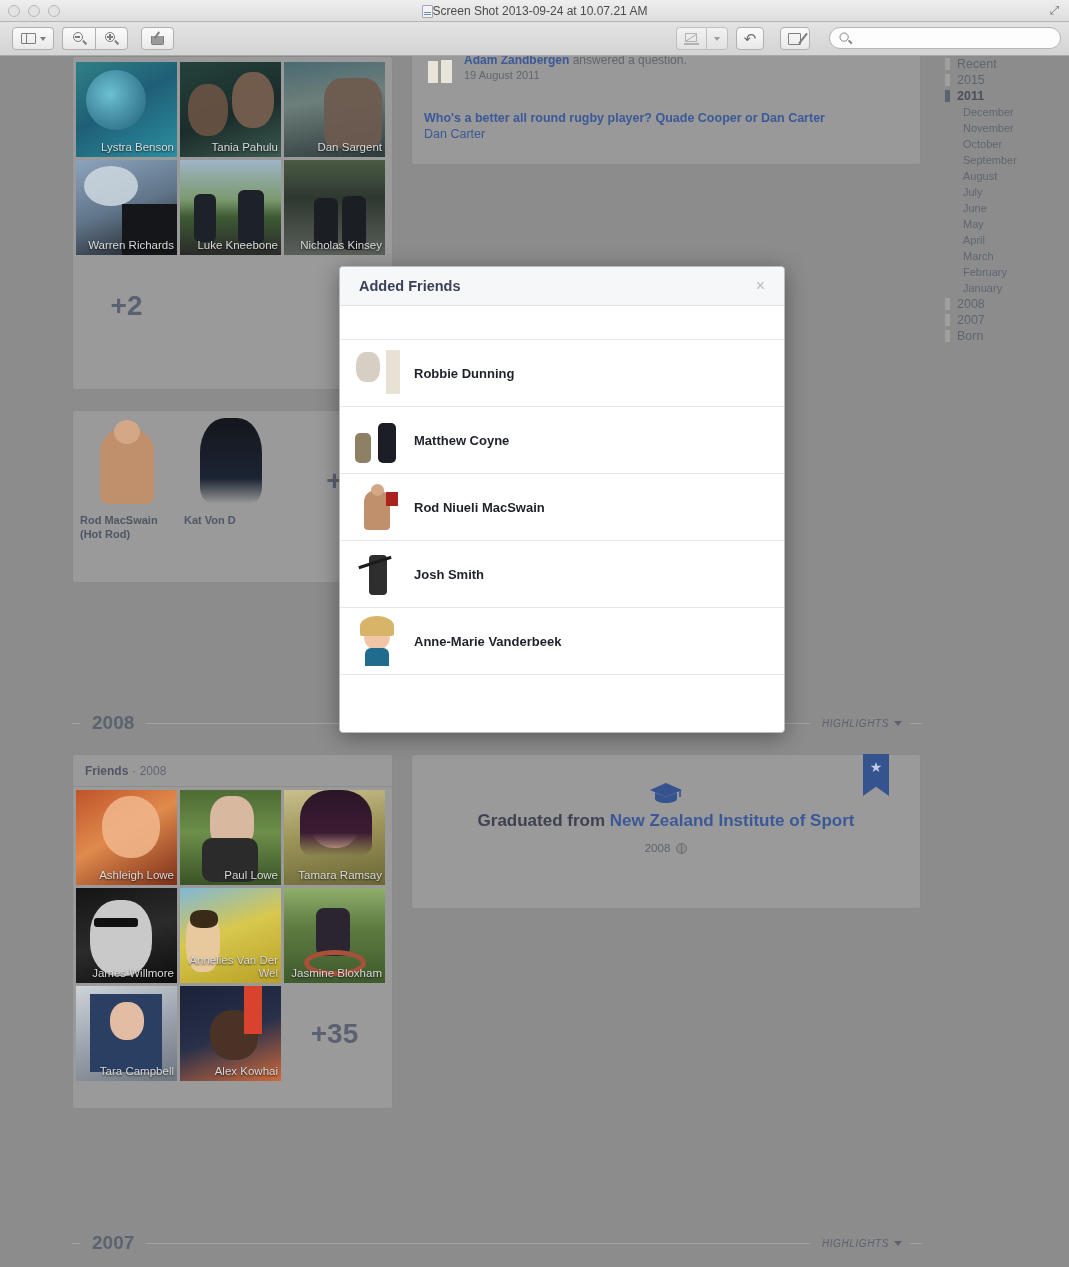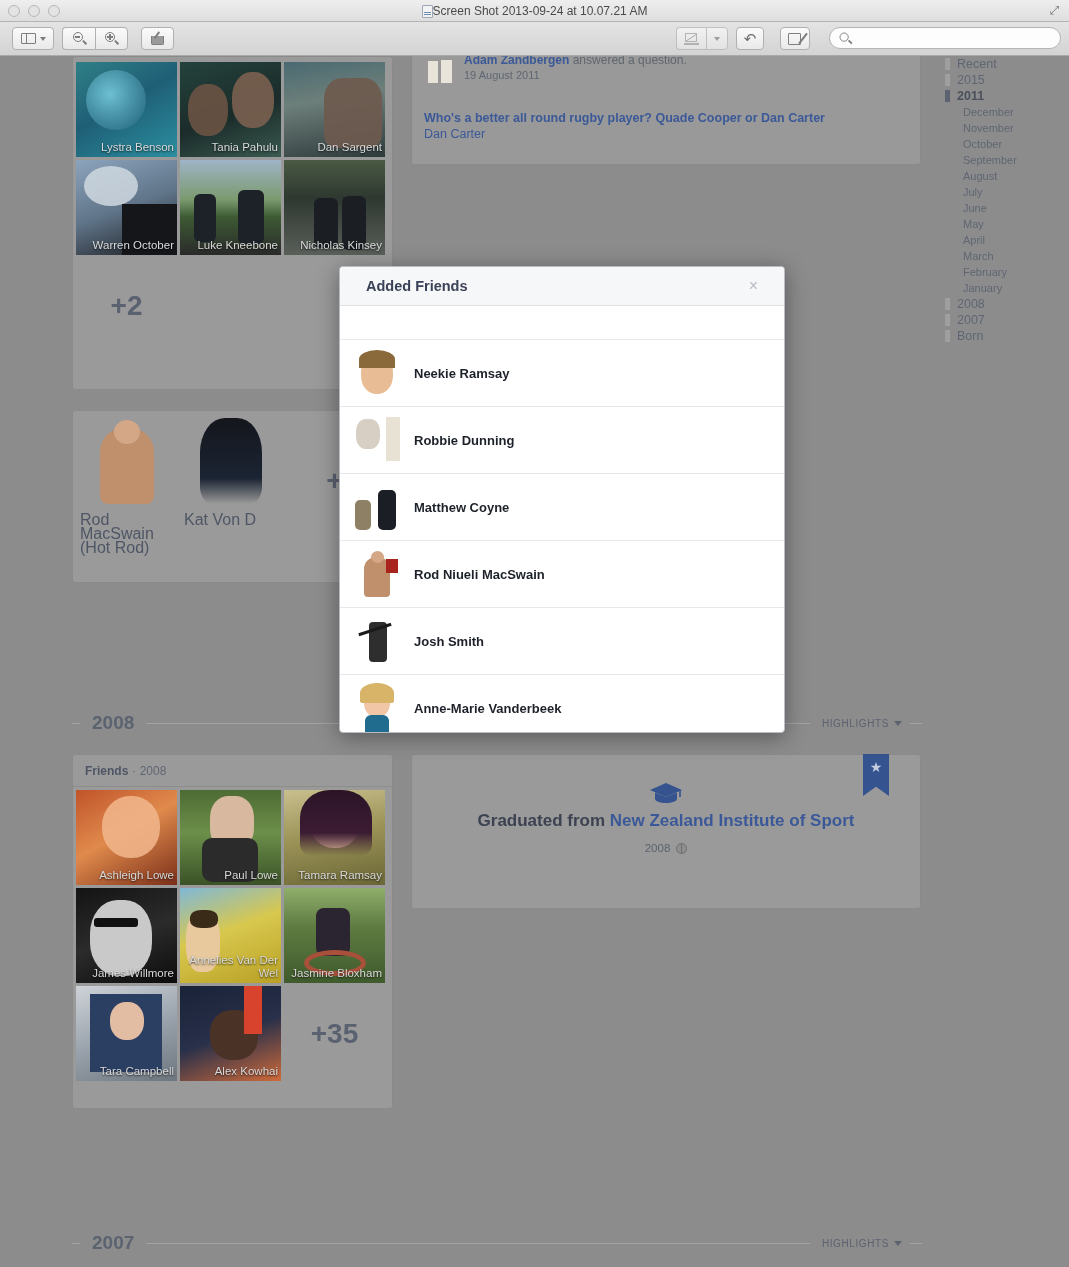--- a/index.html
+++ b/index.html
@@ -153,21 +153,21 @@
     text-align: right;
   }
   .tile.more {
     display: flex; align-items: center; justify-content: center;
     background: #9a9a9a; font-size: 28px; font-weight: bold; color: #5a6170;
   }
 
   .likes-tile { width: 101px; height: 95px; }
   .like-cell { width: 101px; }
   .like-cell .cap {
-    font-size: 16px; color: #4e5665; line-height: 14px; padding: 4px 4px 6px 4px;
+    font-size: 11px; color: #4e5665; line-height: 14px; padding: 4px 4px 6px 4px; font-weight: bold;
   }
 
   
   .story {
     position: absolute; background: #999999; border: 1px solid #8a8a8a; border-radius: 3px;
   }
   .story-head { display: flex; padding: 10px 12px 0 12px; }
   .story-avatar { width: 32px; height: 32px; flex: 0 0 32px; overflow: hidden; }
   .story-meta { margin-left: 8px; }
   .story-actor { font-size: 12px; font-weight: bold; color: #3b5998; }
@@ -200,21 +200,21 @@
   }
   .globe::after { content:''; position: absolute; left: 4px; top: 0; bottom: 0; width: 1px; background: #6e6e6e; }
   .life-type { font-size: 11.5px; color: #5b6270; margin-top: 9px; }
 
   
   .yearsep {
     position: absolute; height: 24px; display: flex; align-items: center;
   }
   .yearsep .ln { flex: 1; height: 1px; background: #a3a3a3; }
   .yearsep .yr { font-size: 19px; font-weight: bold; color: #5b6270; padding: 0 12px; }
-  .yearsep .hl { font-size: 10px; letter-spacing: .6px; color: #5b6270; padding: 0 8px 0 12px; display: flex; align-items: center; gap: 5px; }
+  .yearsep .hl { font-size: 10px; letter-spacing: .6px; color: #5b6270; padding: 0 8px 0 12px; display: flex; align-items: center; gap: 5px; font-style: italic; }
   .yearsep .hl .cv { width: 0; height: 0; border-left: 4px solid transparent; border-right: 4px solid transparent; border-top: 5px solid #5b6270; }
 
   
   .yearnav { position: absolute; right: 0; top: 56px; width: 134px; }
   .yn-item {
     display: flex; align-items: center; height: 16px; padding-left: 22px;
     font-size: 11.5px; color: #5f6672; position: relative;
   }
   .yn-item.year { font-size: 12.5px; height: 16px; margin-bottom: 0; }
   .yn-item.year.active { color: #4a505c; font-weight: bold; }
@@ -229,21 +229,21 @@
     position: absolute; left: 339px; top: 266px; width: 446px; height: 467px;
     background: #ffffff;
     border: 1px solid #b9bdc4;
     border-radius: 4px;
     box-shadow: 0 4px 22px rgba(0,0,0,.38);
     overflow: hidden;
     z-index: 25;
   }
   .modal-head {
     height: 39px; background: #f6f7f8; border-bottom: 1px solid #dfe1e5;
-    display: flex; align-items: center; padding: 0 26px;
+    display: flex; align-items: center; padding: 0 19px;
   }
   .modal-title { font-size: 14.5px; font-weight: bold; color: #3b4258; flex: 1; }
   .modal-close { font-size: 16px; color: #b7bcc4; cursor: pointer; line-height: 1; }
   .modal-list { }
   .friend-row {
     height: 67px; display: flex; align-items: center;
     padding: 0 12px; border-bottom: 1px solid #e7e8ea;
   }
   .friend-row:first-child { height: 34px; align-items: flex-end; }
   .fr-avatar { width: 50px; height: 50px; flex: 0 0 50px; overflow: hidden; }
@@ -285,21 +285,21 @@
           <div class="tile">
             <div class="ph" style="background:linear-gradient(170deg,#4a6a72 0%,#6d7f7a 40%,#2e3b3b 100%);"></div>
             <div class="ph" style="position:absolute;left:40px;top:16px;width:58px;height:70px;border-radius:30% 30% 20% 20%;background:#6e5a4e;opacity:.92;"></div>
             <span class="nm">Dan Sargent</span>
           </div>
 
           <div class="tile">
             <div class="ph" style="background:linear-gradient(160deg,#8ca4bd 0%,#5f7488 50%,#1a1a1e 100%);"></div>
             <div class="ph" style="position:absolute;left:8px;top:6px;width:54px;height:40px;border-radius:50%;background:#cfd8e0;opacity:.85;"></div>
             <div class="ph" style="position:absolute;left:46px;top:44px;width:56px;height:52px;background:#14161a;"></div>
-            <span class="nm">Warren October</span>
+            <span class="nm">Warren Richards</span>
           </div>
 
           <div class="tile">
             <div class="ph" style="background:linear-gradient(180deg,#9fb4c6 0%,#7a9a6e 42%,#3d5a33 60%,#2a2a2a 100%);"></div>
             <div class="ph" style="position:absolute;left:14px;top:34px;width:22px;height:48px;background:#1d2128;border-radius:6px;"></div>
             <div class="ph" style="position:absolute;left:58px;top:30px;width:26px;height:54px;background:#1d2128;border-radius:6px;"></div>
             <span class="nm">Luke Kneebone</span>
           </div>
 
 
@@ -544,29 +544,20 @@
       </div>
       <div class="modal-list">
 
         <div class="friend-row">
           <div class="fr-avatar">
             <div class="ph" style="background:linear-gradient(160deg,#6a2b2b 0%,#a85252 45%,#3e6ea8 100%);"></div>
           </div>
           <div class="fr-name"></div>
         </div>
 
-        <div class="friend-row">
-          <div class="fr-avatar">
-            <div class="ph" style="background:linear-gradient(160deg,#caa13f 0%,#e6c27a 45%,#7a5a20 100%);position:relative;">
-              <div style="position:absolute;left:9px;top:6px;width:32px;height:40px;border-radius:46%;background:#e8bd96;"></div>
-              <div style="position:absolute;left:7px;top:2px;width:36px;height:18px;border-radius:50% 50% 0 0;background:#8a6a3a;"></div>
-            </div>
-          </div>
-          <div class="fr-name">Neekie Ramsay</div>
-        </div>
 
         <div class="friend-row">
           <div class="fr-avatar">
             <div class="ph" style="background:linear-gradient(160deg,#9fb0bd 0%,#6b7c6a 45%,#3a2e26 100%);position:relative;">
               <div style="position:absolute;left:4px;top:4px;width:24px;height:30px;border-radius:40%;background:#d8cfc4;"></div>
               <div style="position:absolute;left:34px;top:2px;width:14px;height:44px;background:#e8e2d4;"></div>
             </div>
           </div>
           <div class="fr-name">Robbie Dunning</div>
         </div>

